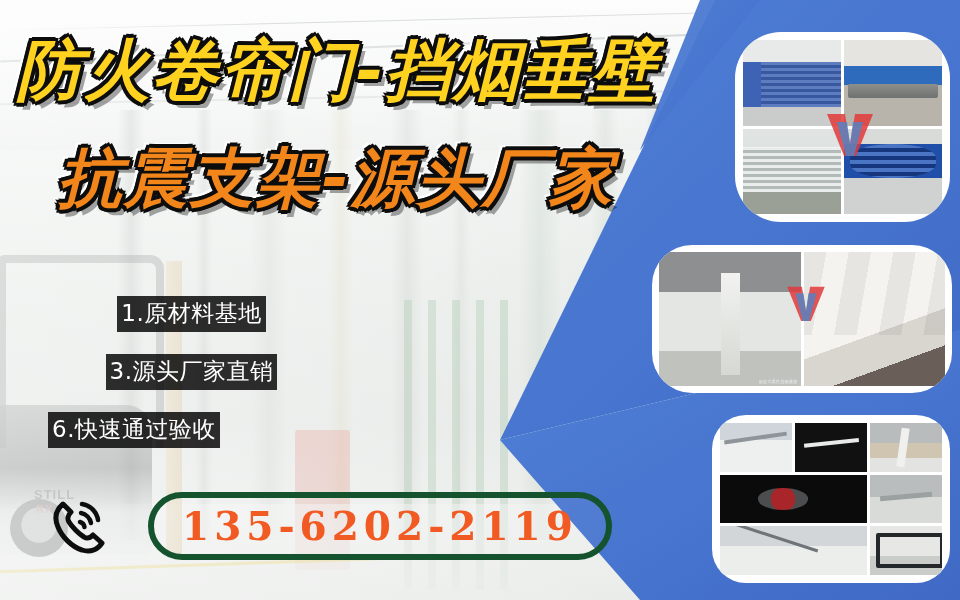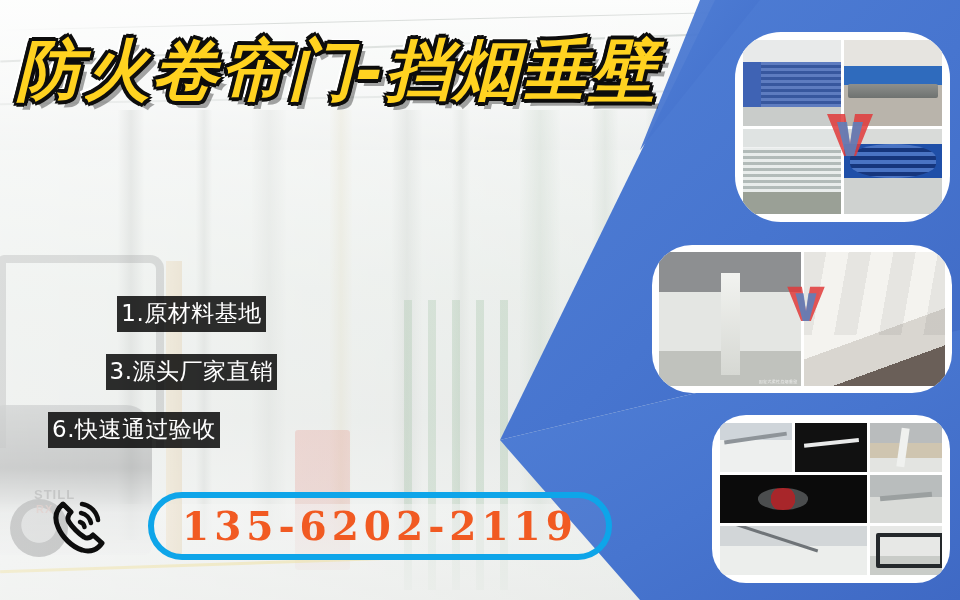--- a/index.html
+++ b/index.html
@@ -79,21 +79,21 @@
   .feat-row{display:flex;margin-bottom:22px;}
   .feat-col-a{width:287px;}
   .feat-item{display:inline-block;background:rgba(0,0,0,.82);color:#ffffff;
     font-family:"DejaVu Sans","Liberation Sans",sans-serif;
     font-size:23px;line-height:32px;font-weight:500;padding:1px 4px 3px 4px;
     letter-spacing:.5px;white-space:nowrap;}
 
   
   #phone-row{position:absolute;left:46px;top:492px;display:flex;align-items:center;}
   #phone-icon{width:64px;height:64px;margin-right:38px;flex:none;}
-  #phone-pill{border:6px solid #0ea5e9;border-radius:34px;height:56px;
+  #phone-pill{border:6px solid #14532d;border-radius:34px;height:56px;
     display:flex;align-items:center;justify-content:center;padding:0 28px;
     background:rgba(255,255,255,.04);}
   #phone-number{font-family:"DejaVu Serif","Liberation Serif",serif;
     font-size:39px;font-weight:700;color:#f15a22;letter-spacing:5px;line-height:44px;}
 
   
   .collage{position:absolute;background:#ffffff;box-sizing:border-box;overflow:hidden;}
   #collage-top{left:735px;top:32px;width:215px;height:190px;border-radius:46px;padding:8px;}
   #collage-mid{left:652px;top:245px;width:300px;height:148px;border-radius:40px;padding:7px;}
   #collage-bot{left:712px;top:415px;width:238px;height:168px;border-radius:34px;padding:8px;}
@@ -194,20 +194,21 @@
     <polygon points="960,0 960,600 660,600 960,300" fill="url(#blueGrad)"></polygon>
 
     <polygon points="715,0 960,0 960,330 500,440" fill="url(#blueGrad)"></polygon>
 
     <polygon points="500,440 960,330 960,600 640,600" fill="url(#blueGrad)"></polygon>
 
     <polygon points="700,0 760,0 640,150" fill="url(#blueGrad)" opacity="0.95"></polygon>
   </svg>
 
   <div class="headline" id="headline1">防火卷帘门-挡烟垂壁</div>
+  <div class="headline" id="headline2">抗震支架-源头厂家</div>
 
   <div id="features">
     <div class="feat-row">
       <div class="feat-col-a">
         <span class="feat-item">1.原材料基地</span>
       </div>
     </div>
     <div class="feat-row">
       <div class="feat-col-a">
         <span class="feat-item">3.源头厂家直销</span>

